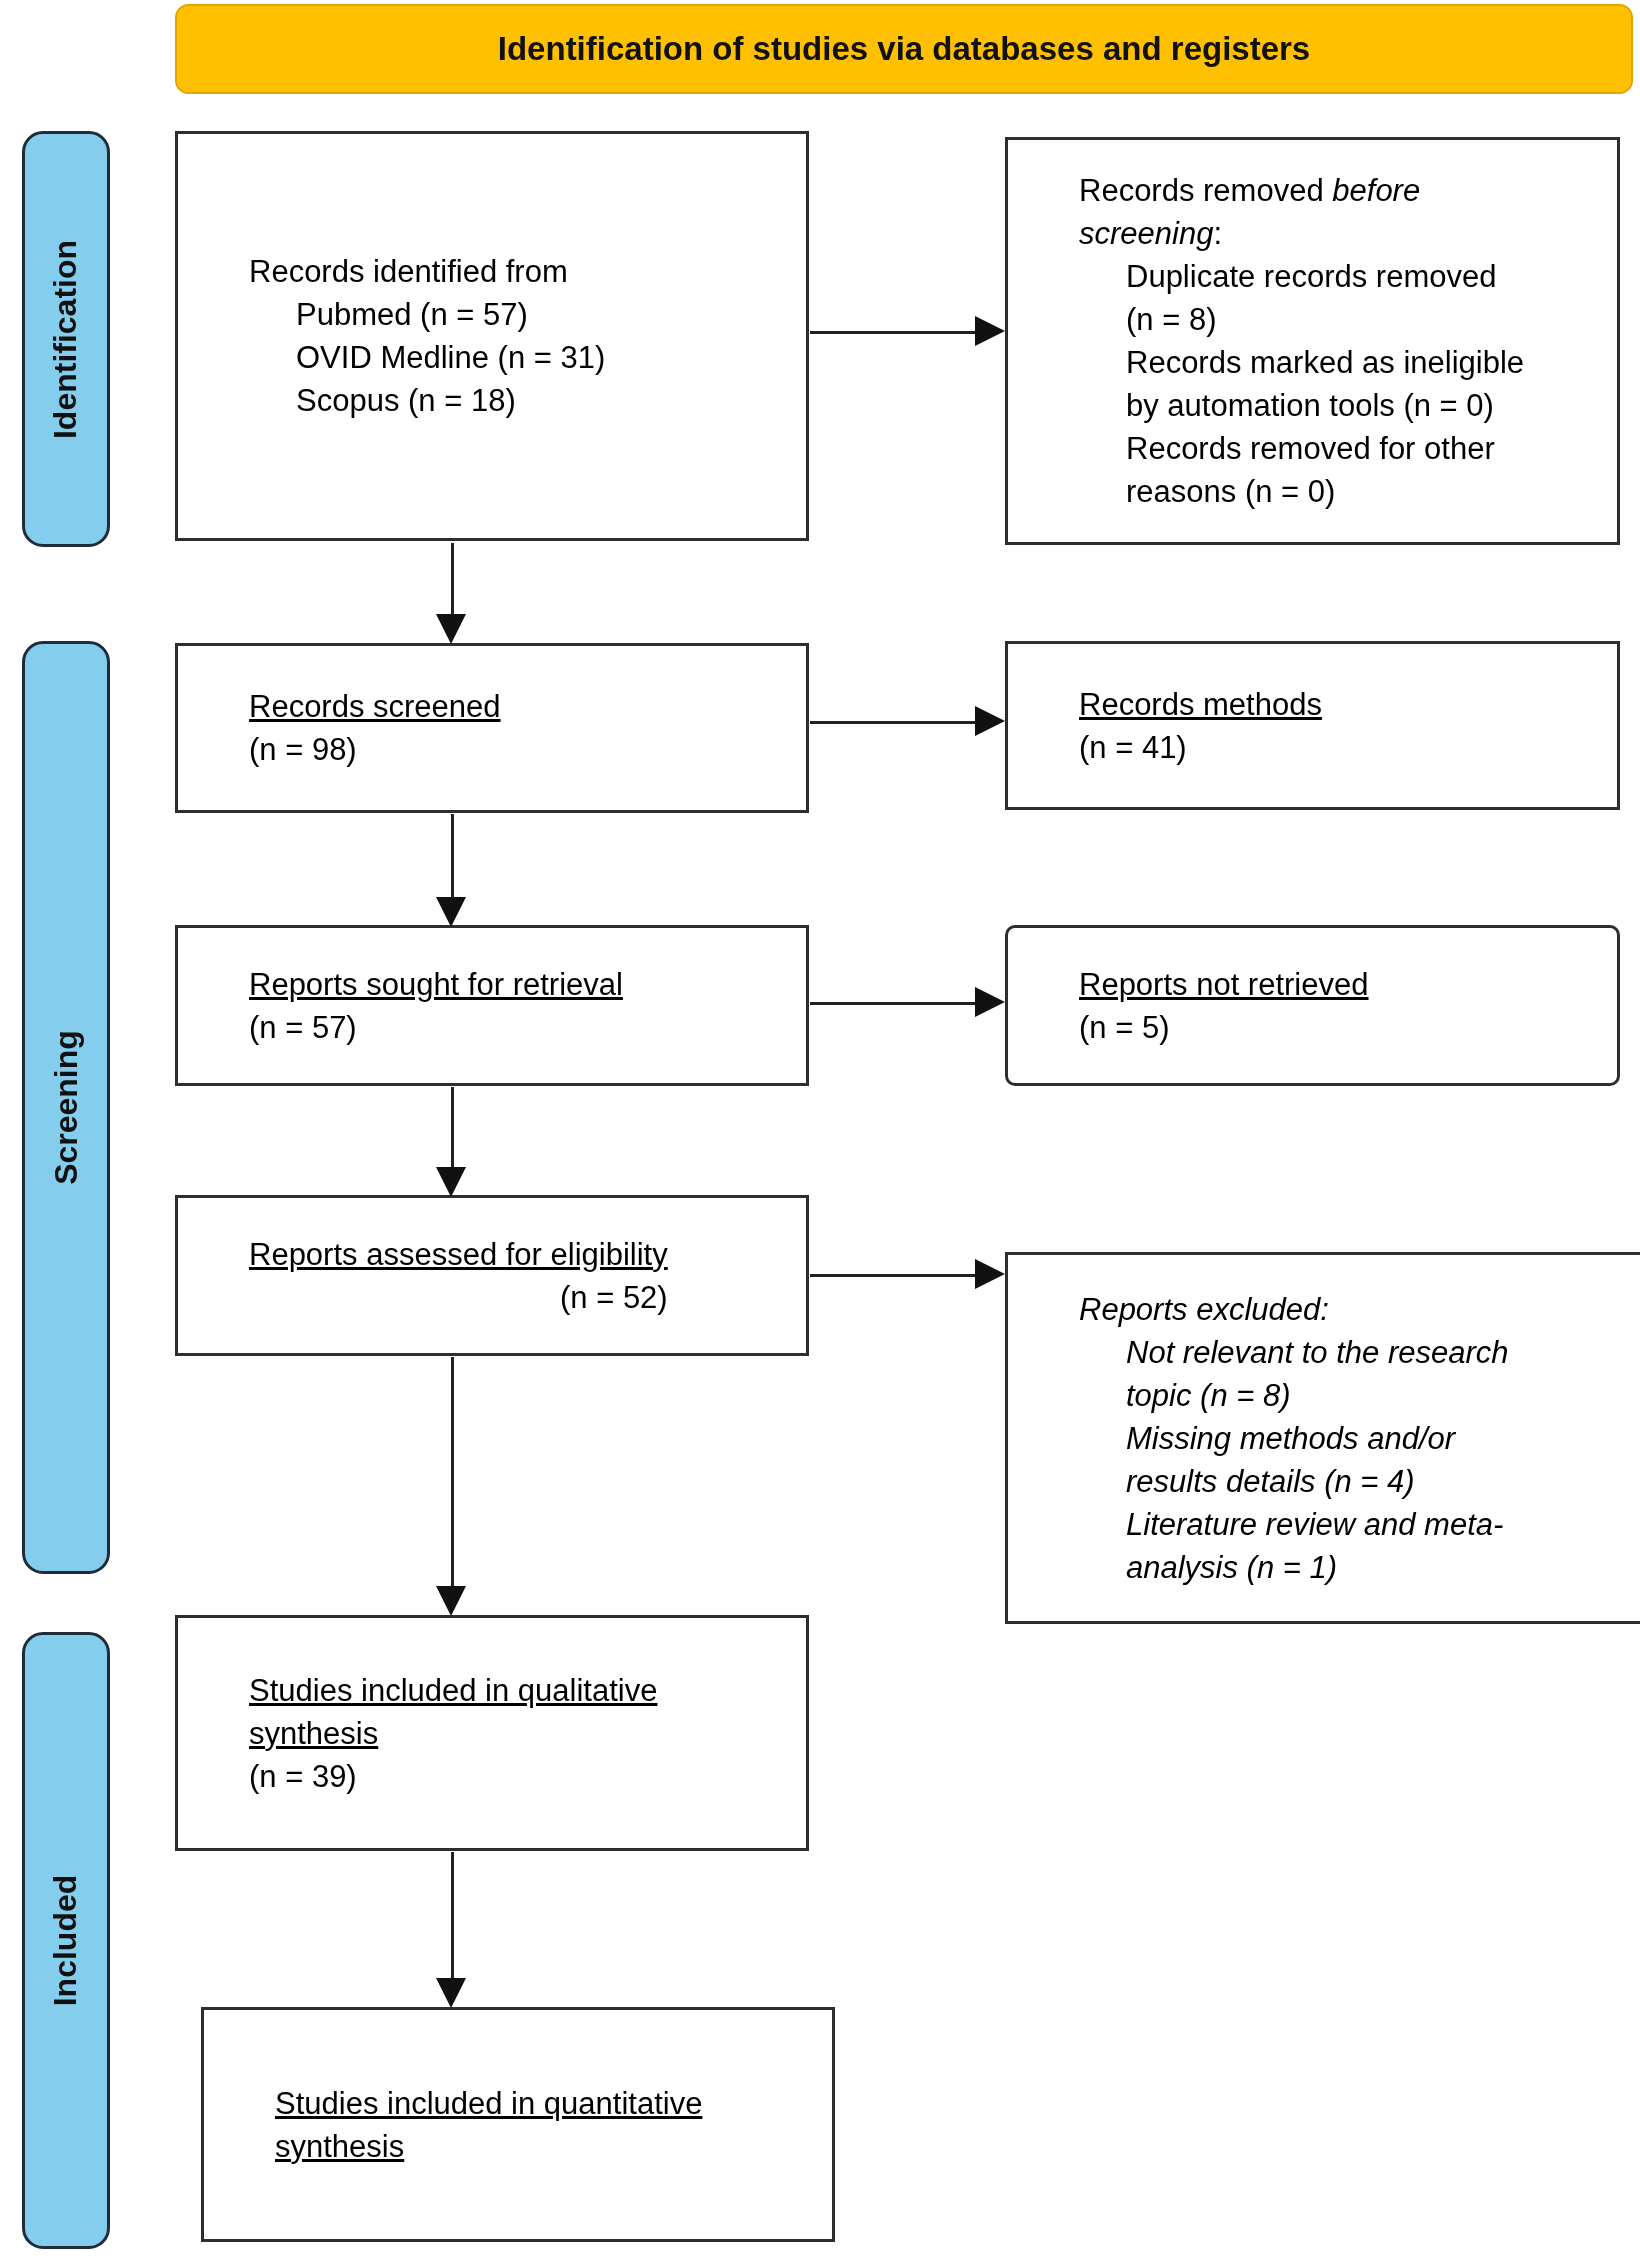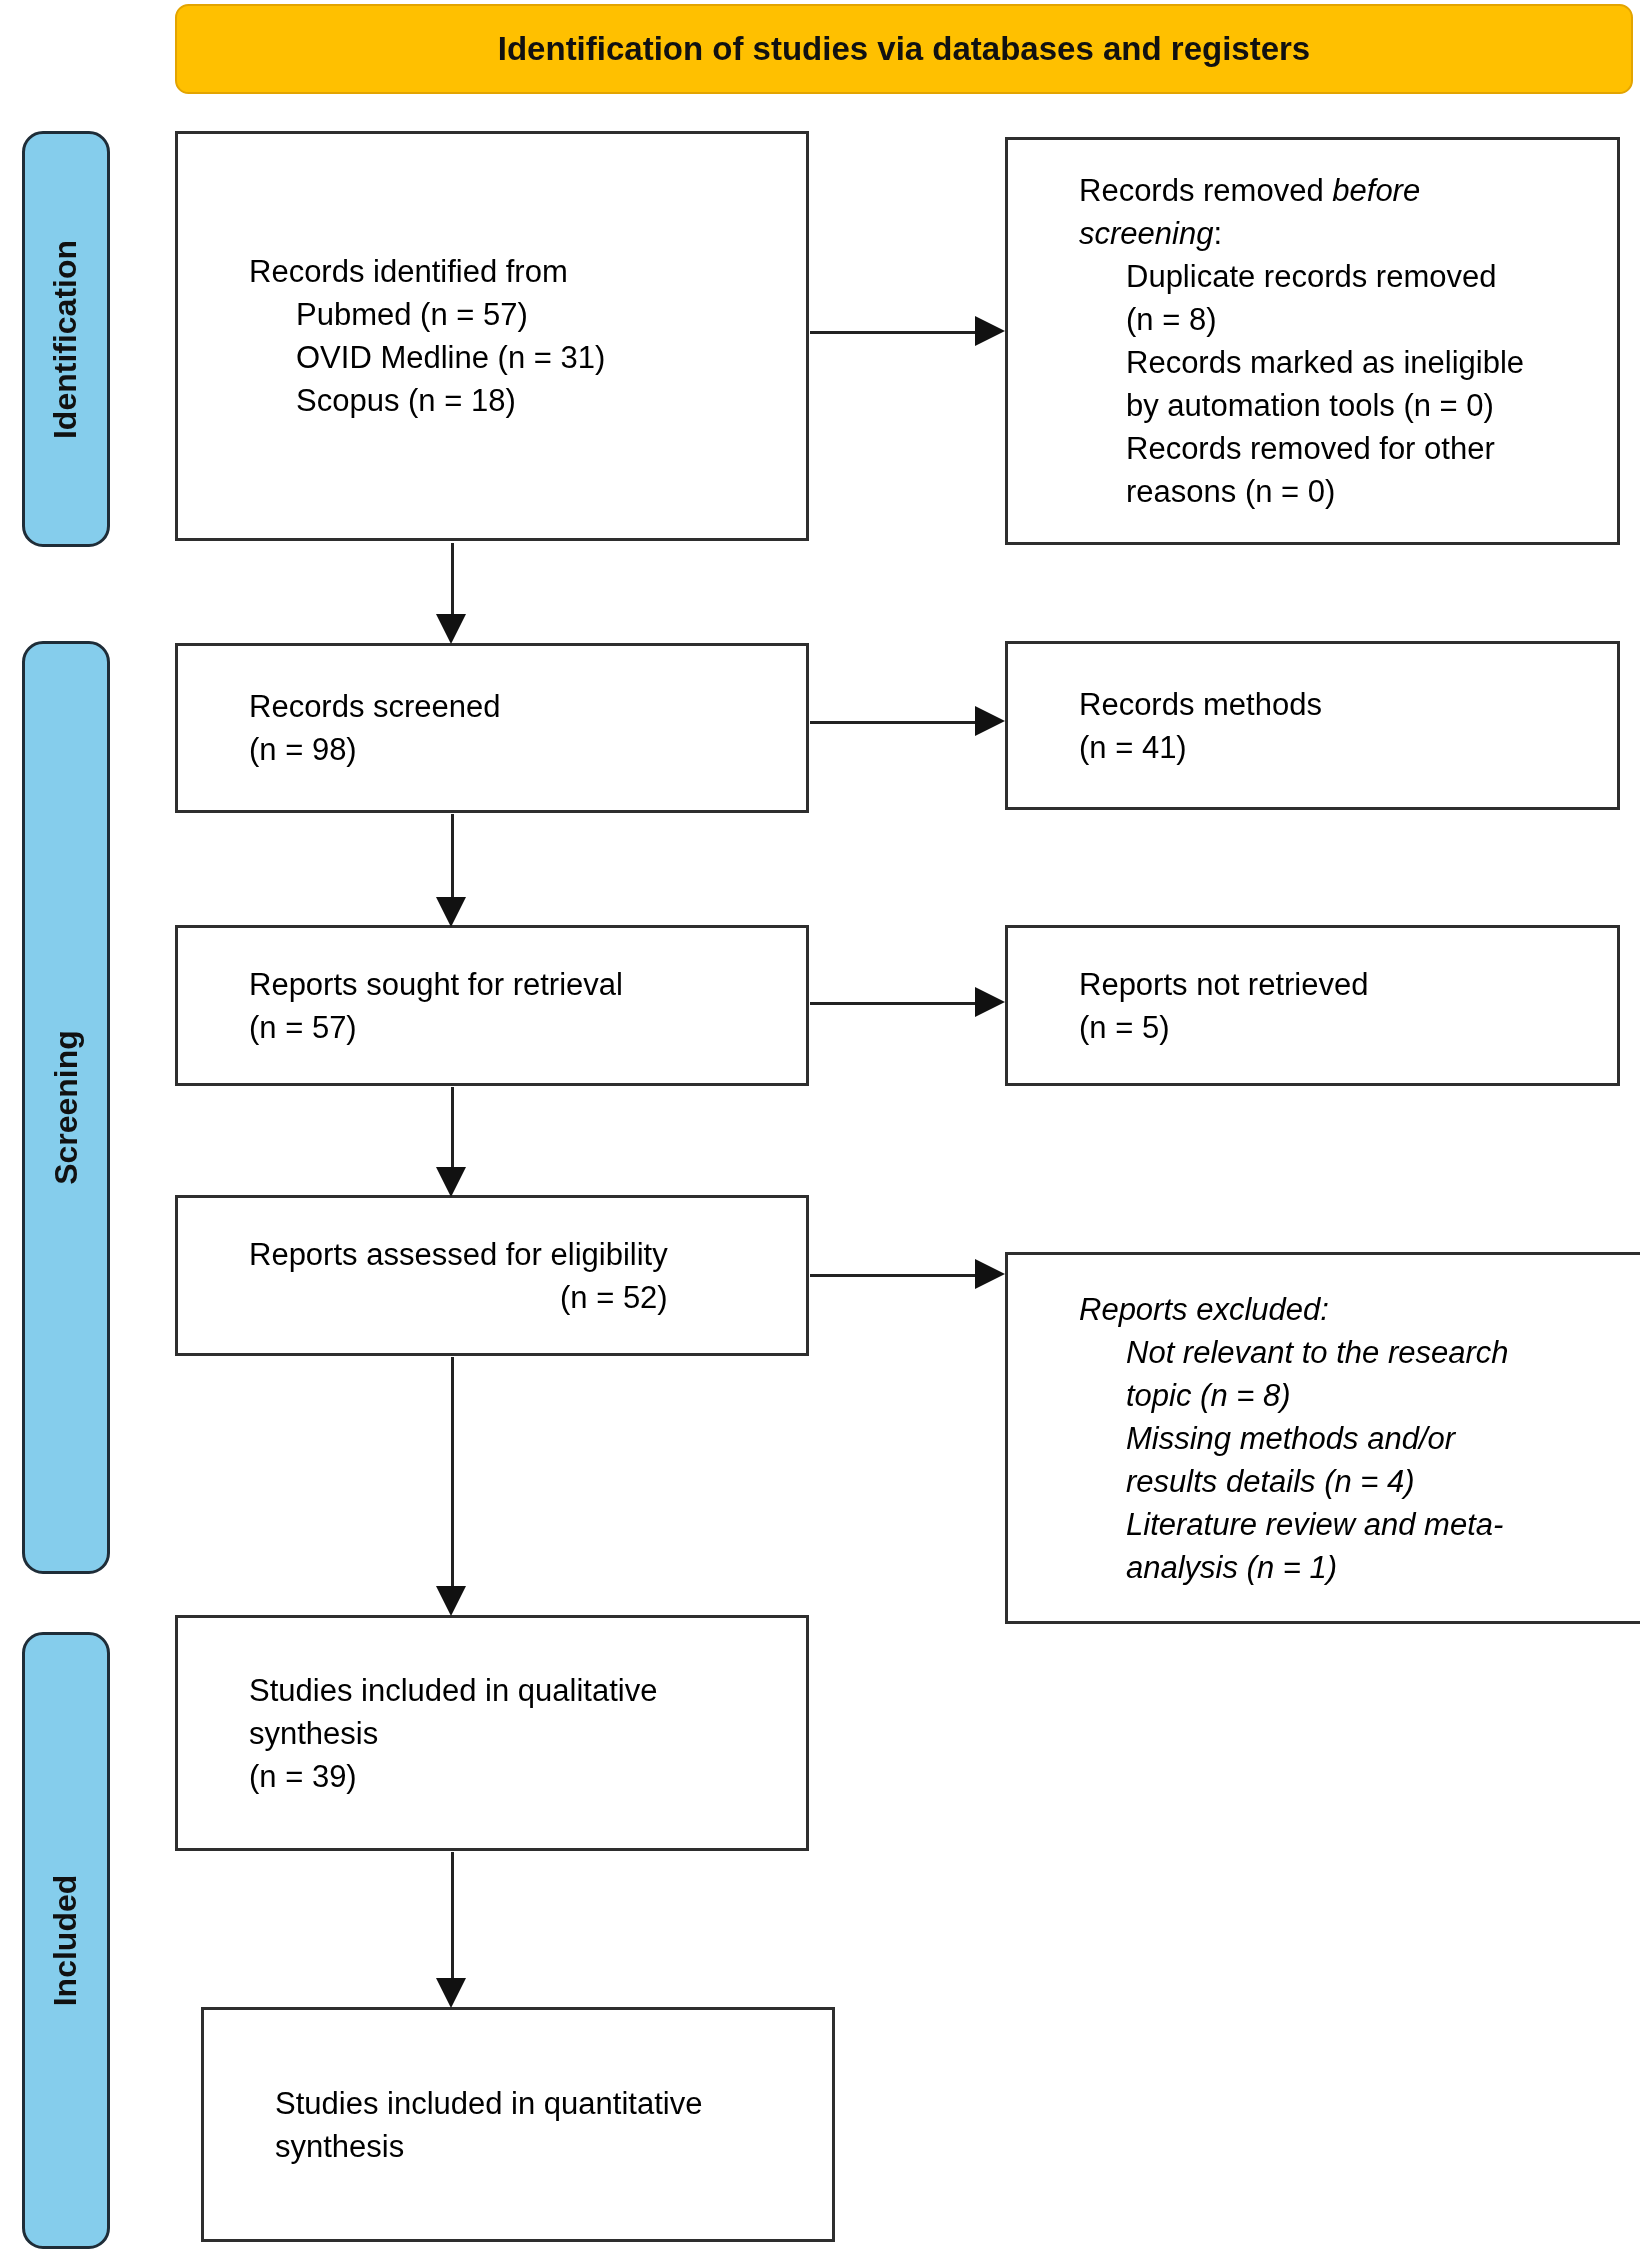--- a/index.html
+++ b/index.html
@@ -48,28 +48,28 @@
   .box {
     position: absolute;
     background: #ffffff;
     border: 3px solid #2E2E2E;
     display: flex; align-items: center; padding-left: 44px;
   }
   .box-text { padding-left: 27px; padding-right: 12px; font-size: 31px; line-height: 43px; }
   .line { white-space: normal; }
   .item { padding-left: 47px; max-width: 452px; }
   .measure { max-width: 420px; }
-  .measure-wide { max-width: 465px; }
+  .measure-wide { max-width: 465px; text-decoration: underline; }
 
   #box-records-identified   { left: 175px; top: 131px;  width: 634px; height: 410px; }
   #box-records-removed      { left: 1005px; top: 137px; width: 615px; height: 408px; }
   #box-records-screened     { left: 175px; top: 643px;  width: 634px; height: 170px; }
   #box-records-excluded     { left: 1005px; top: 641px; width: 615px; height: 169px; }
   #box-reports-sought       { left: 175px; top: 925px; width: 634px; height: 161px; }
-  #box-reports-not-retrieved{ left: 1005px; top: 925px; width: 615px; height: 161px; }
+  #box-reports-not-retrieved{ left: 1005px; top: 925px; width: 615px; height: 161px; border-radius: 10px; }
   #box-reports-assessed     { left: 175px; top: 1195px; width: 634px; height: 161px; text-align: right; }
   #box-reports-excluded     { left: 1005px; top: 1252px; width: 667px; height: 372px; font-style: italic; }
   #box-qualitative          { left: 175px; top: 1615px; width: 634px; height: 236px; }
   #box-quantitative         { left: 175px; top: 2007px; width: 634px; height: 235px; margin-left: 26px; }
 
   
   .varrow { position: absolute; width: 0; }
   .varrow .vline { position: absolute; left: -1.5px; top: 0; width: 3px; background: #222; }
   .varrow .vhead {
     position: absolute; left: -15.8px; width: 0; height: 0;

